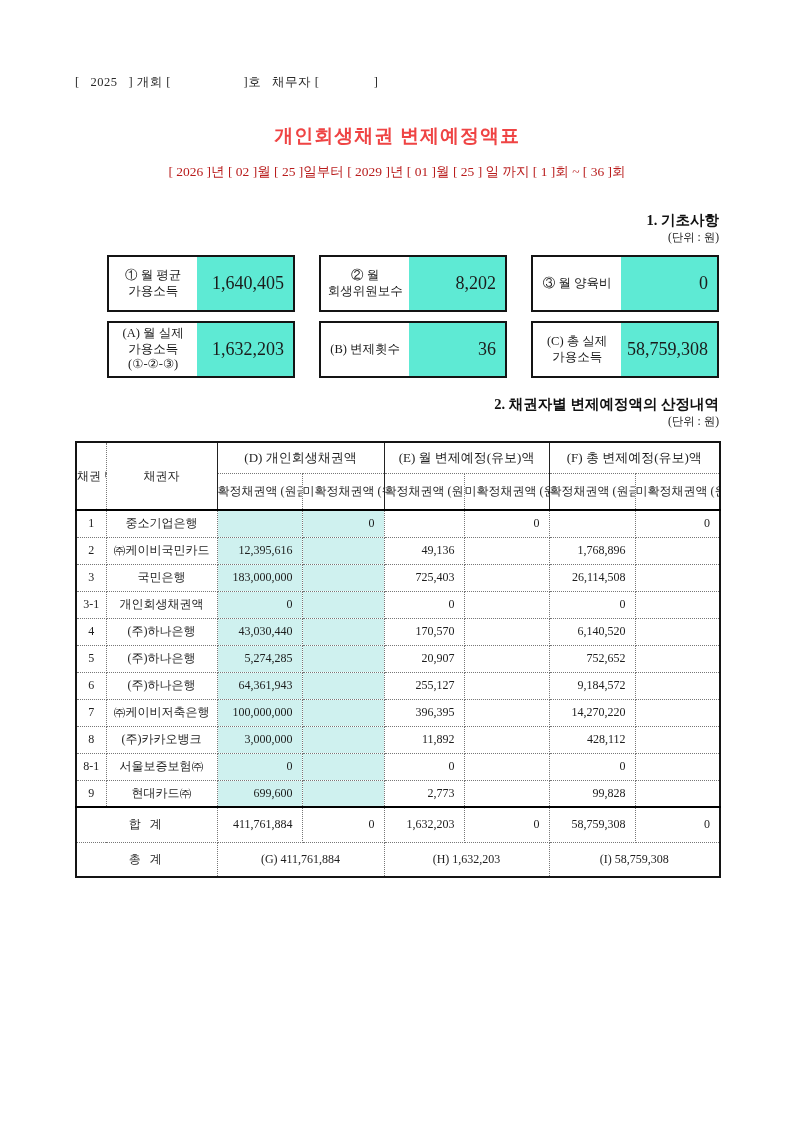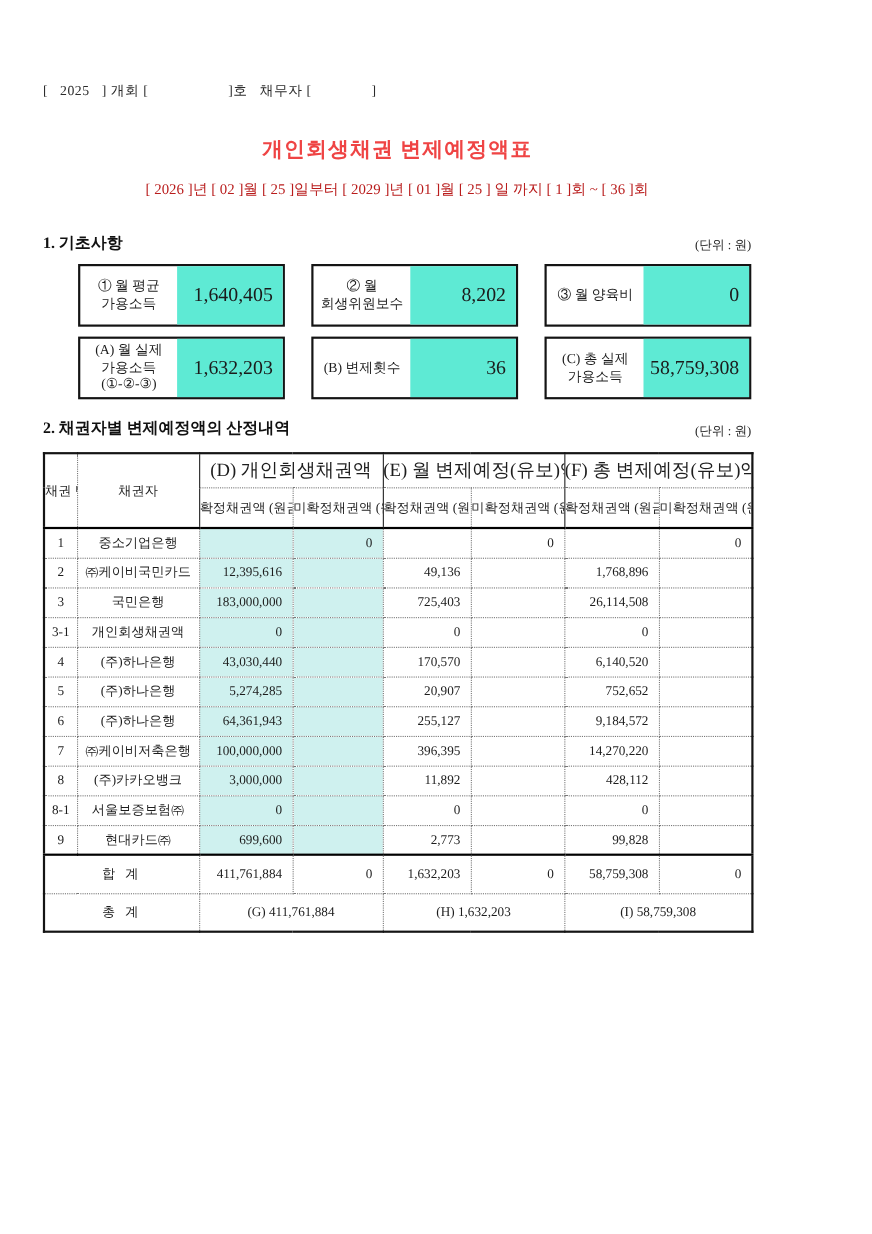--- a/index.html
+++ b/index.html
@@ -4,37 +4,37 @@
 <style>
   * { margin:0; padding:0; box-sizing:border-box; }
   html,body { background:#fff; }
   body {
     width:793px; height:1122px;
     font-family:"Liberation Serif","DejaVu Serif",serif;
     color:#1c1c1c;
     position:relative;
     overflow:hidden;
   }
-  .page { width:793px; height:914px; padding:74px 74px 0 39px; }
+  .page { width:793px; height:914px; padding:74px 74px 0 75px; }
   .content { width:644px; }
 
   .case-line {
     font-size:12.5px; letter-spacing:0.5px; white-space:pre; color:#2a2a2a;
   }
   .doc-title {
     margin-top:32px; text-align:center;
     font-size:19px; font-weight:bold; letter-spacing:1px; color:#ef4444;
   }
   .period-line {
     margin-top:14px; text-align:center;
     font-size:13.5px; white-space:pre; color:#b91c1c;
   }
 
   .section-head {
-    display:flex; justify-content:space-between; align-items:flex-end;
+    display:flex; justify-content:space-between; align-items:flex-end;flex-direction:column;
   }
   .section-head.first { margin-top:30px; }
   .section-head.second { margin-top:17px; }
   .section-title { font-size:14.5px; font-weight:bold; color:#111; }
   .unit-label { font-size:11.5px; color:#222; }
 
   
   .boxes { margin-top:10px;margin-left:32px; }
   .box-row { display:flex; justify-content:space-between; }
   .box-row + .box-row { margin-top:9px;gap:18px; }
@@ -58,21 +58,21 @@
   table.creditor {
     margin-top:12px;
     border-collapse:collapse; table-layout:fixed;
     width:644px; border:2.5px solid #141414;
     font-size:12px; color:#1d1d1d;
   }
   table.creditor th, table.creditor td {
     border:1px dotted #777; font-weight:normal;
     overflow:hidden; white-space:nowrap;
   }
-  th.group { height:31px; text-align:center; font-size:17px; border-bottom:1px solid #222; }
+  th.group { height:31px; text-align:center; font-size:13px; border-bottom:1px solid #222; }
   th.sub { height:37px; text-align:center; white-space:pre-line; line-height:1.2; }
   th.rowspan2 { text-align:center; white-space:pre-line; line-height:1.25; }
   thead tr.subrow th, thead th.rowspan2 { border-bottom:2px solid #000; }
   .gb { border-left:1px solid #222 !important; }
 
   tr.data-row { height:27px; }
   tr.data-row td.c-no { text-align:center; }
   tr.data-row td.c-name { text-align:center; font-size:12px; }
   td.c-num { text-align:right; padding-right:9px; }
   td.cyan { background:#cff1ef; }

